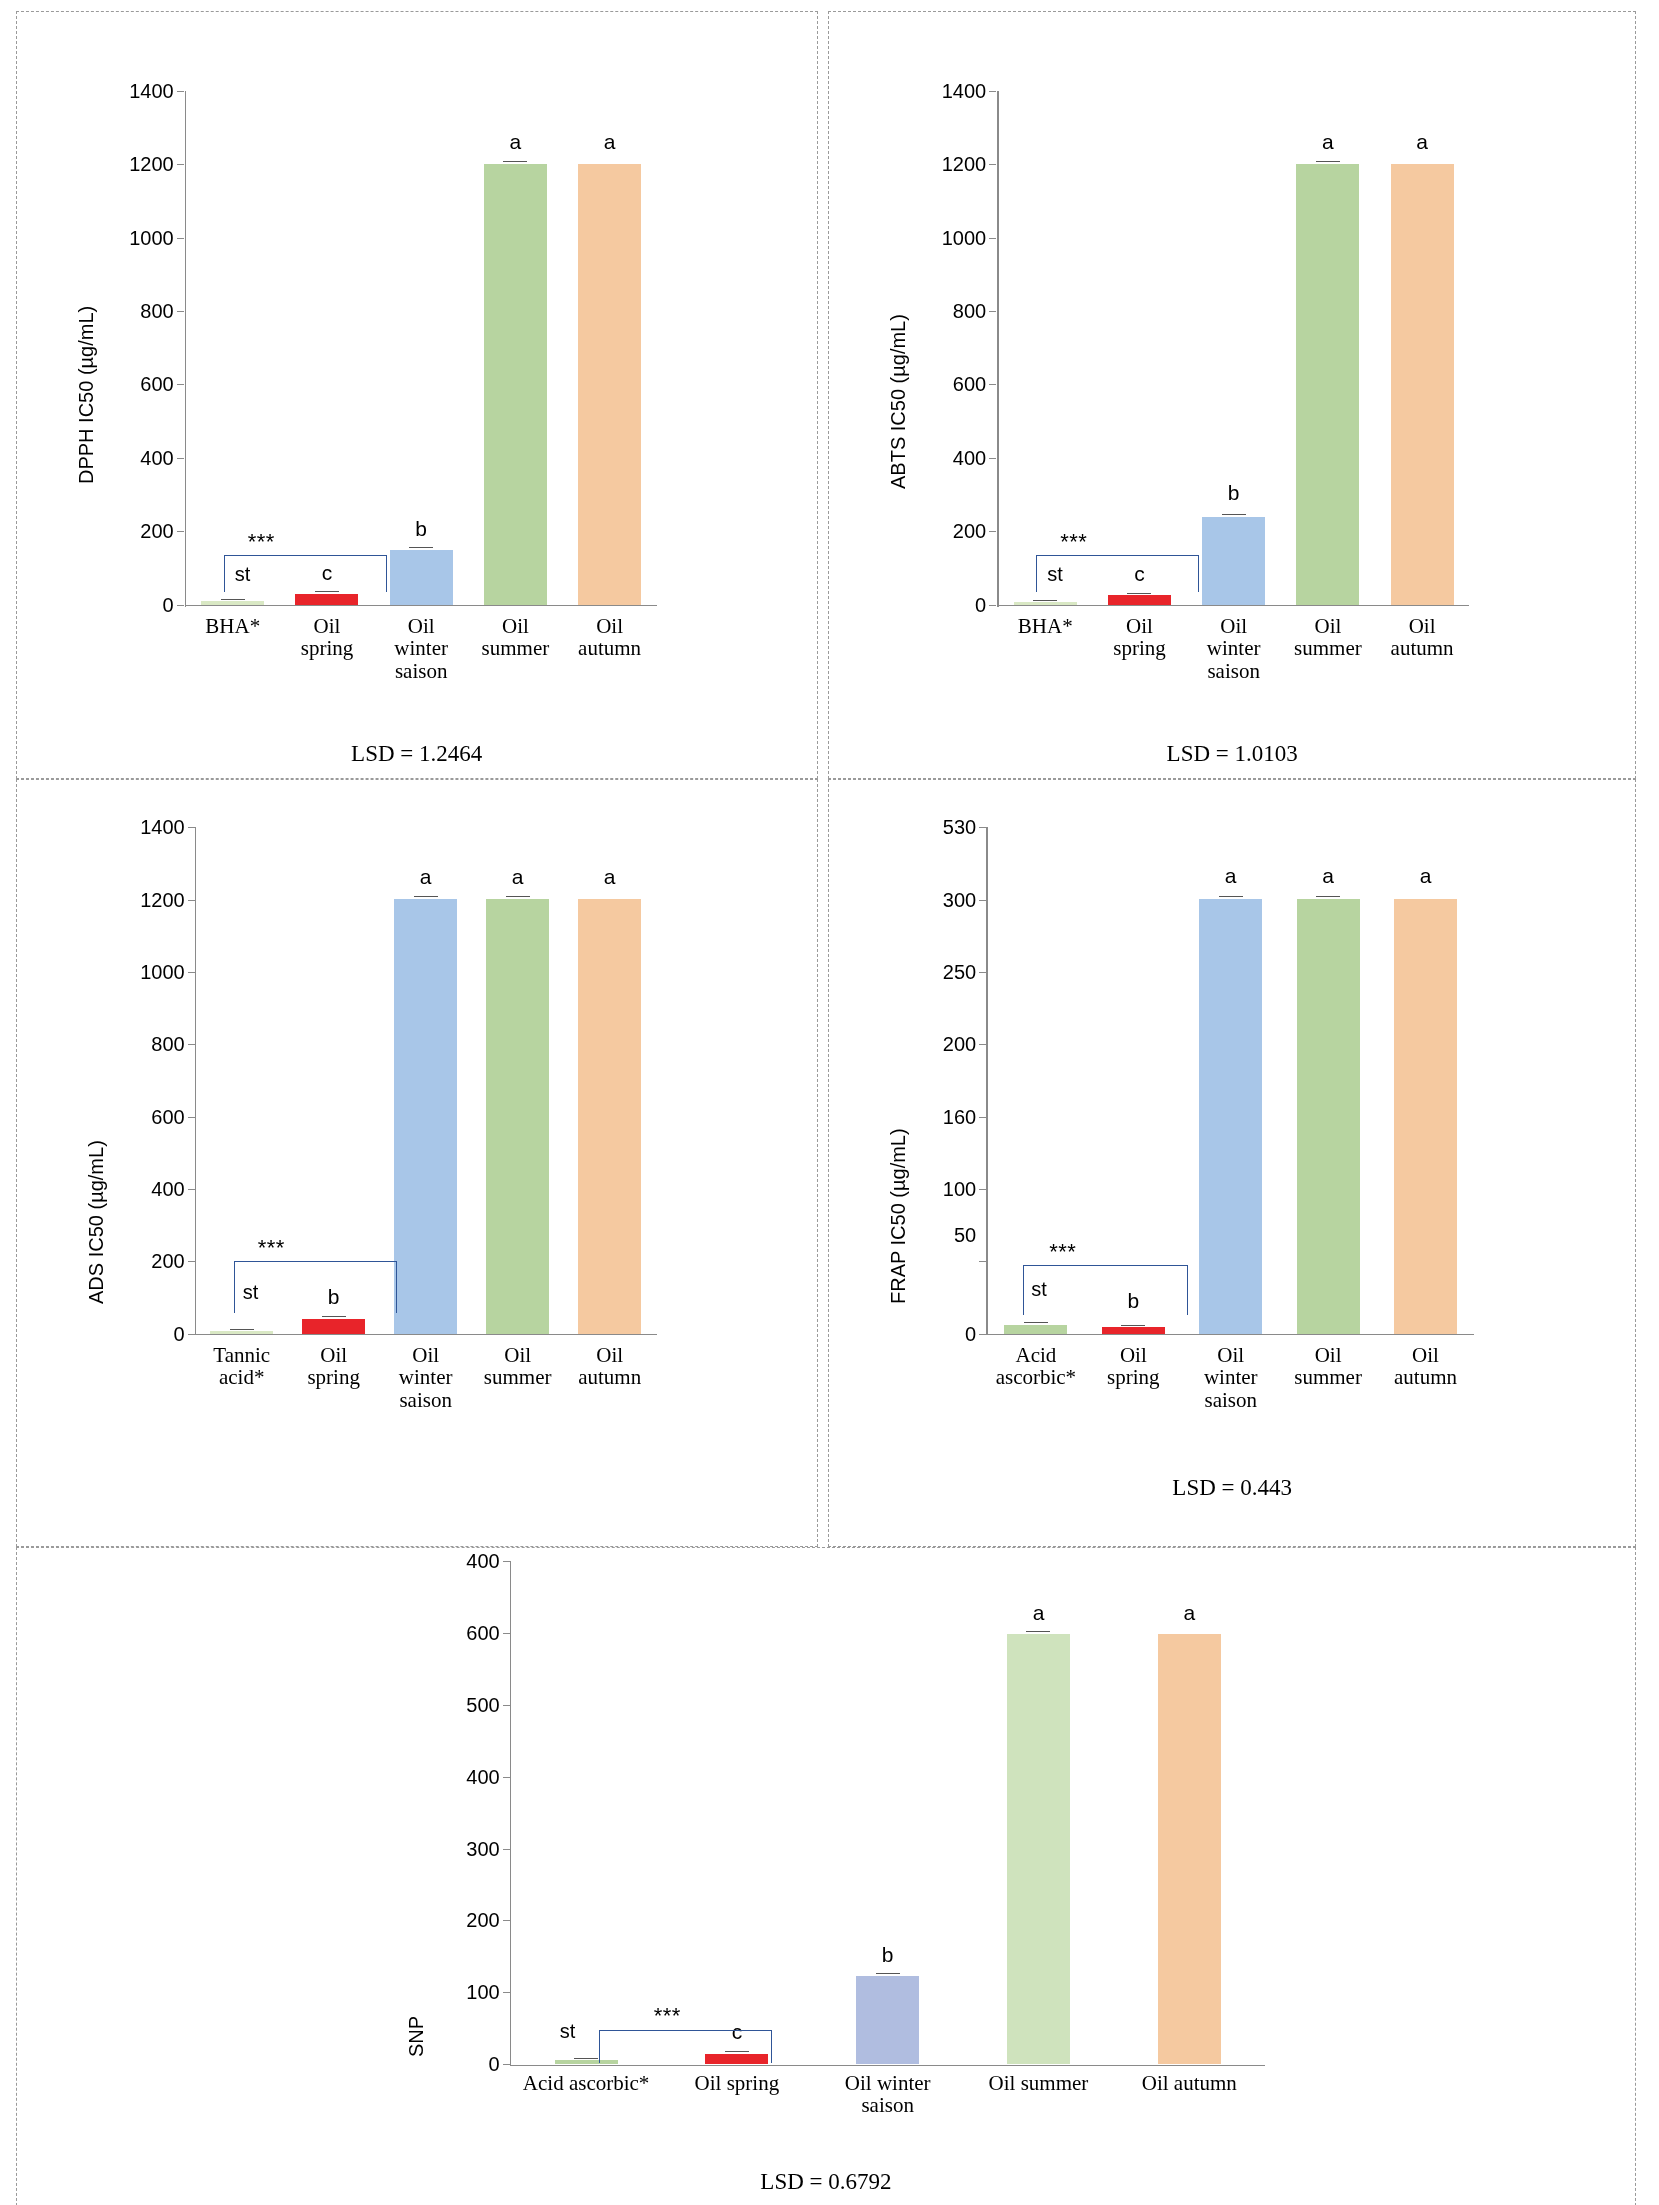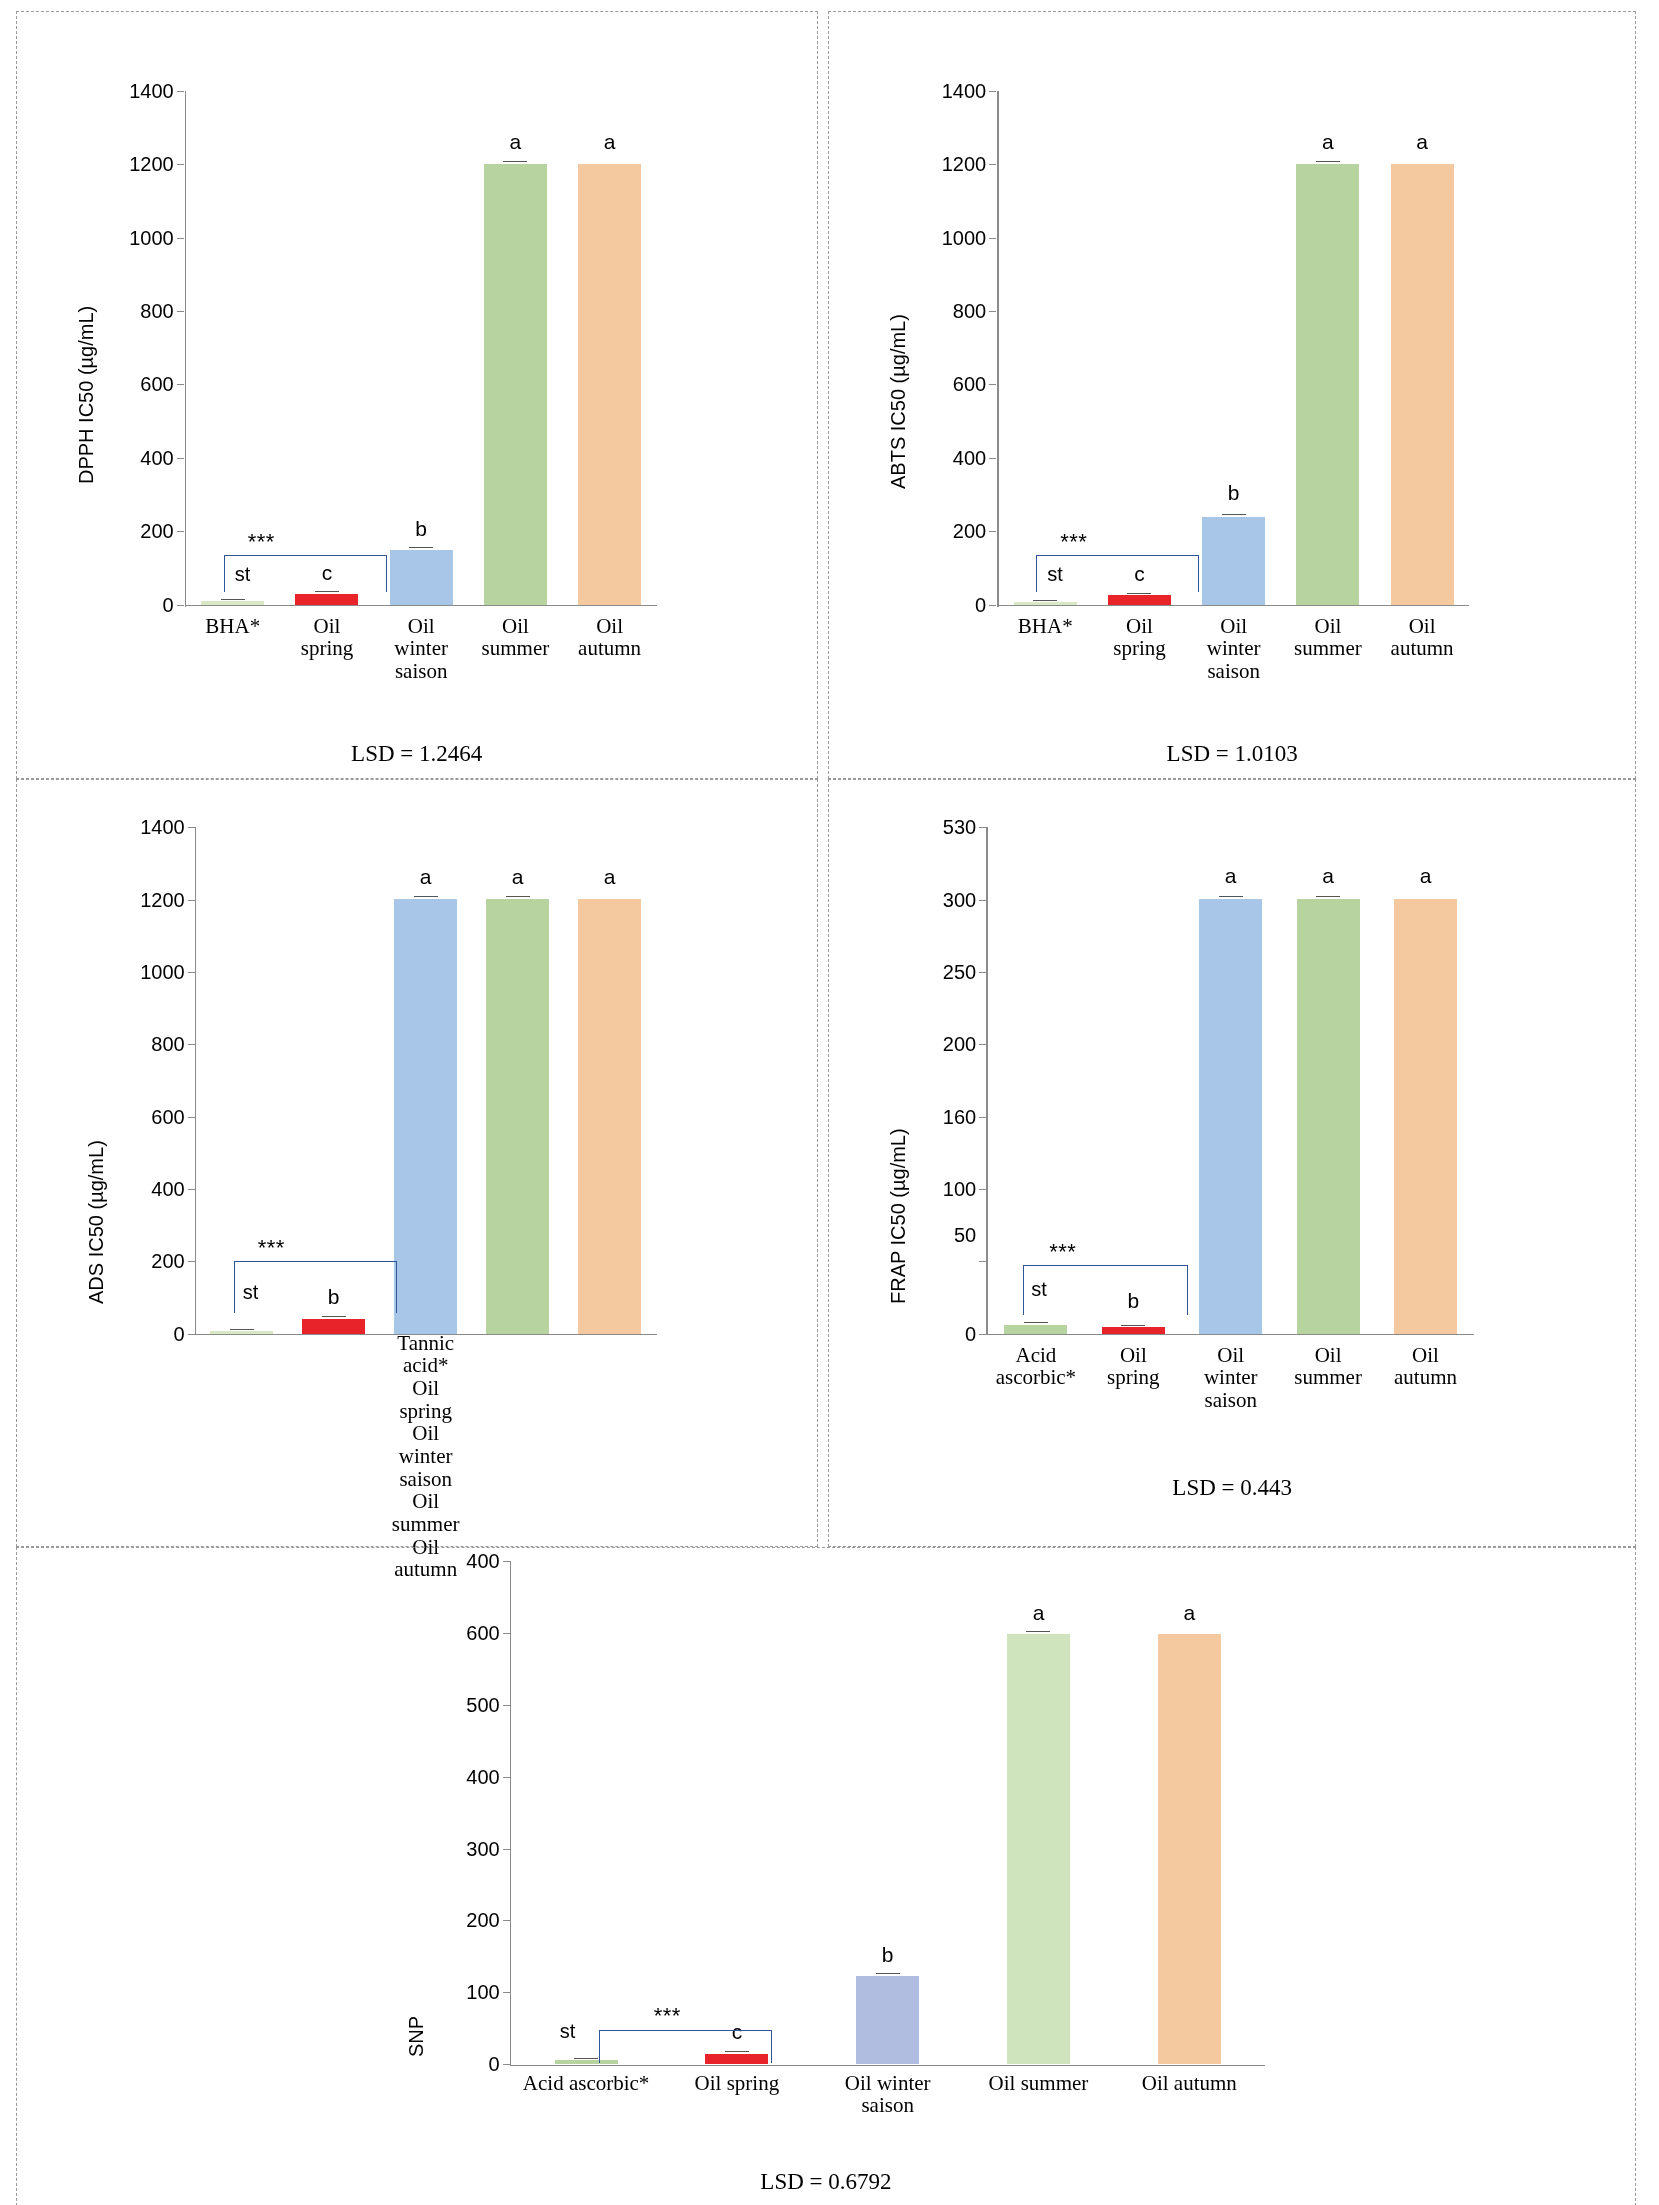--- a/index.html
+++ b/index.html
@@ -357,21 +357,21 @@
         <div class="barslot">
             <div class="sigletter" style="bottom:445px;">a</div>
             <div class="bar" style="height:435px; background:#f5c9a0;"></div>
           </div>
       </div>
 
       <div class="stbracket" style="left:217px; top:481px; width:163px; height:52px;"></div>
       <div class="stlabel" style="left:226px; top:501px;">st</div>
       <div class="stars" style="left:241px; top:455px;">***</div>
 
-      <div class="catlabels" style="left:179px; top:552px; width:460px;flex-direction:column;">
+      <div class="catlabels" style="left:179px; top:564px; width:460px;">
         <div class="catlabel">Tannic
 acid*</div>
         <div class="catlabel">Oil
 spring</div>
         <div class="catlabel">Oil
 winter
 saison</div>
         <div class="catlabel">Oil
 summer</div>
         <div class="catlabel">Oil

